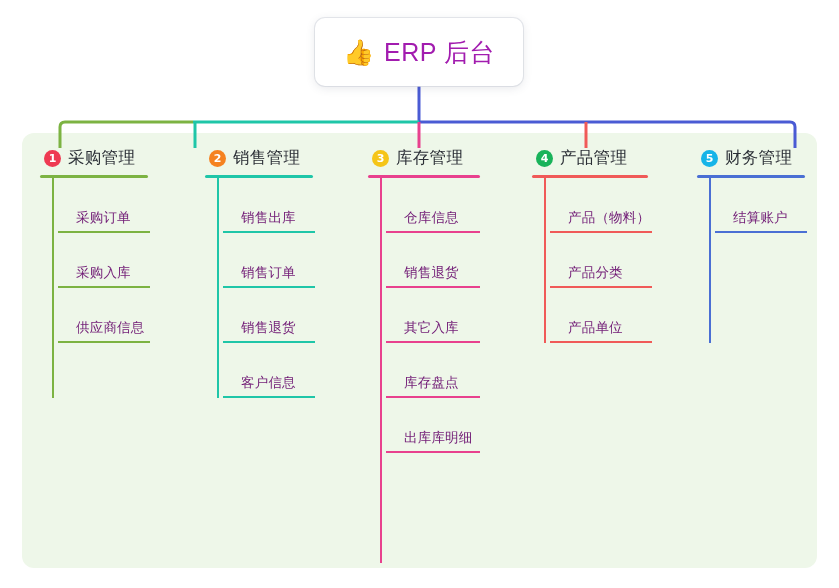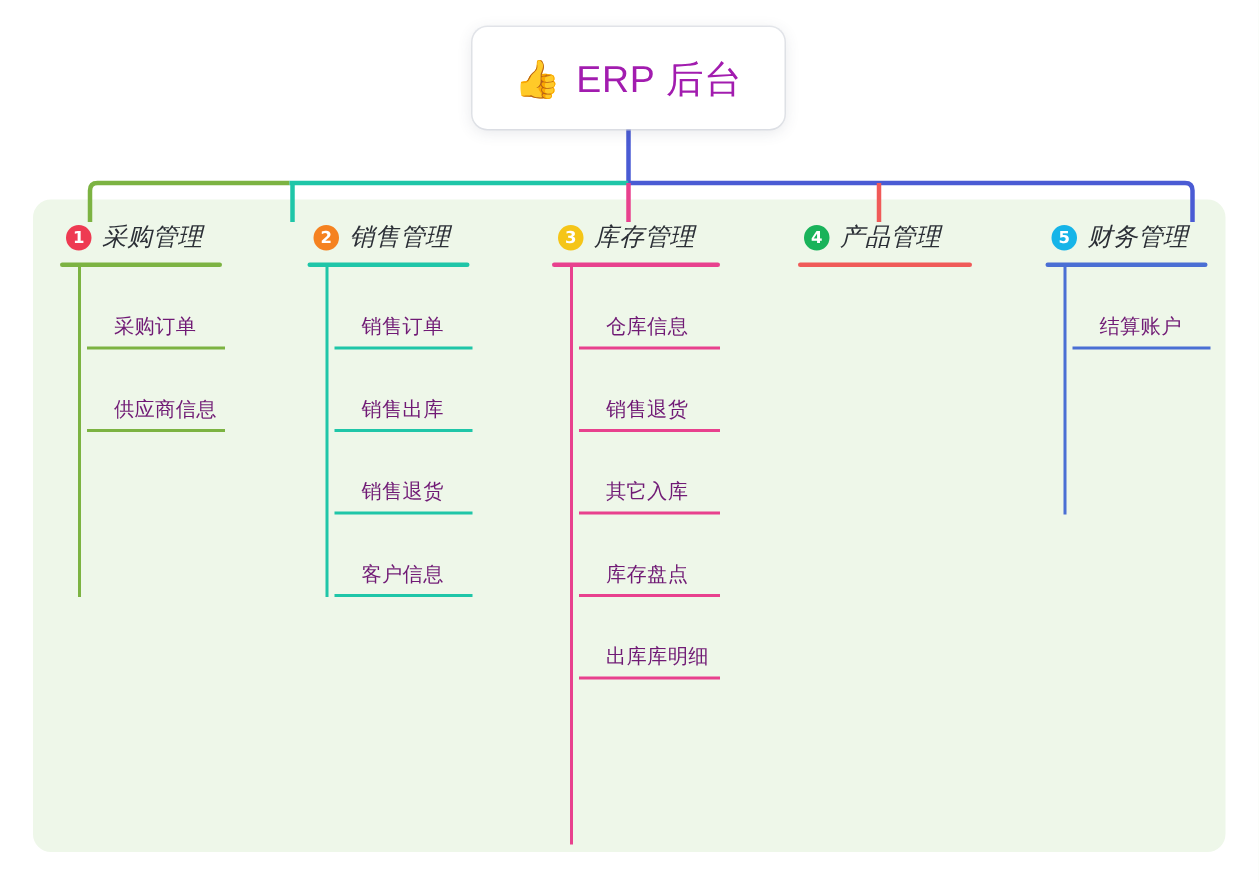--- a/index.html
+++ b/index.html
@@ -98,21 +98,20 @@
     text-align: center;
     font-weight: bold;
     flex: 0 0 auto;
     font-family: "DejaVu Sans", sans-serif;
   }
   .col-title {
     font-size: 16.5px;
     color: #2b2f36;
     white-space: nowrap;
     letter-spacing: 0.3px;
-    font-style: italic;
   }
   .col-rule {
     height: 3px;
     border-radius: 2px;
     margin-top: 5px;
   }
 
   
   .items {
     position: relative;
@@ -179,42 +178,46 @@
           <span class="col-title">采购管理</span>
         </div>
         <div class="col-rule" style="background: rgb(124, 179, 66); width: 108px;"></div>
         <div class="items">
           <div class="spine" style="background: rgb(124, 179, 66); height: 220px;"></div>
           <div class="item">
             <div class="item-label">采购订单</div>
             <div class="item-rule" style="background: rgb(124, 179, 66); width: 92px;"></div>
           </div>
           <div class="item">
+            <div class="item-label">采购入库</div>
+            <div class="item-rule" style="background: rgb(124, 179, 66); width: 92px;"></div>
+          </div>
+          <div class="item">
             <div class="item-label">供应商信息</div>
             <div class="item-rule" style="background: rgb(124, 179, 66); width: 92px;"></div>
           </div>
         </div>
       </div>
       <div class="column" style="left: 205px;">
         <div class="col-head">
           <span class="badge" style="background: rgb(245, 130, 32);">2</span>
           <span class="col-title">销售管理</span>
         </div>
         <div class="col-rule" style="background: rgb(31, 198, 168); width: 108px;"></div>
         <div class="items">
           <div class="spine" style="background: rgb(31, 198, 168); height: 220px;"></div>
           <div class="item">
+            <div class="item-label">销售出库</div>
+            <div class="item-rule" style="background: rgb(31, 198, 168); width: 92px;"></div>
+          </div>
+          <div class="item">
             <div class="item-label">销售订单</div>
             <div class="item-rule" style="background: rgb(31, 198, 168); width: 92px;"></div>
           </div>
           <div class="item">
-            <div class="item-label">销售出库</div>
-            <div class="item-rule" style="background: rgb(31, 198, 168); width: 92px;"></div>
-          </div>
-          <div class="item">
             <div class="item-label">销售退货</div>
             <div class="item-rule" style="background: rgb(31, 198, 168); width: 92px;"></div>
           </div>
           <div class="item">
             <div class="item-label">客户信息</div>
             <div class="item-rule" style="background: rgb(31, 198, 168); width: 92px;"></div>
           </div>
         </div>
       </div>
       <div class="column" style="left: 368px;">
@@ -246,20 +249,35 @@
             <div class="item-rule" style="background: rgb(232, 65, 142); width: 94px;"></div>
           </div>
         </div>
       </div>
       <div class="column" style="left: 532px;">
         <div class="col-head">
           <span class="badge" style="background: rgb(25, 179, 90);">4</span>
           <span class="col-title">产品管理</span>
         </div>
         <div class="col-rule" style="background: rgb(240, 90, 88); width: 116px;"></div>
+        <div class="items">
+          <div class="spine" style="background: rgb(240, 90, 88); height: 165px;"></div>
+          <div class="item">
+            <div class="item-label">产品（物料）</div>
+            <div class="item-rule" style="background: rgb(240, 90, 88); width: 102px;"></div>
+          </div>
+          <div class="item">
+            <div class="item-label">产品分类</div>
+            <div class="item-rule" style="background: rgb(240, 90, 88); width: 102px;"></div>
+          </div>
+          <div class="item">
+            <div class="item-label">产品单位</div>
+            <div class="item-rule" style="background: rgb(240, 90, 88); width: 102px;"></div>
+          </div>
+        </div>
       </div>
       <div class="column" style="left: 697px;">
         <div class="col-head">
           <span class="badge" style="background: rgb(22, 180, 232);">5</span>
           <span class="col-title">财务管理</span>
         </div>
         <div class="col-rule" style="background: rgb(74, 111, 212); width: 108px;"></div>
         <div class="items">
           <div class="spine" style="background: rgb(74, 111, 212); height: 165px;"></div>
           <div class="item">

